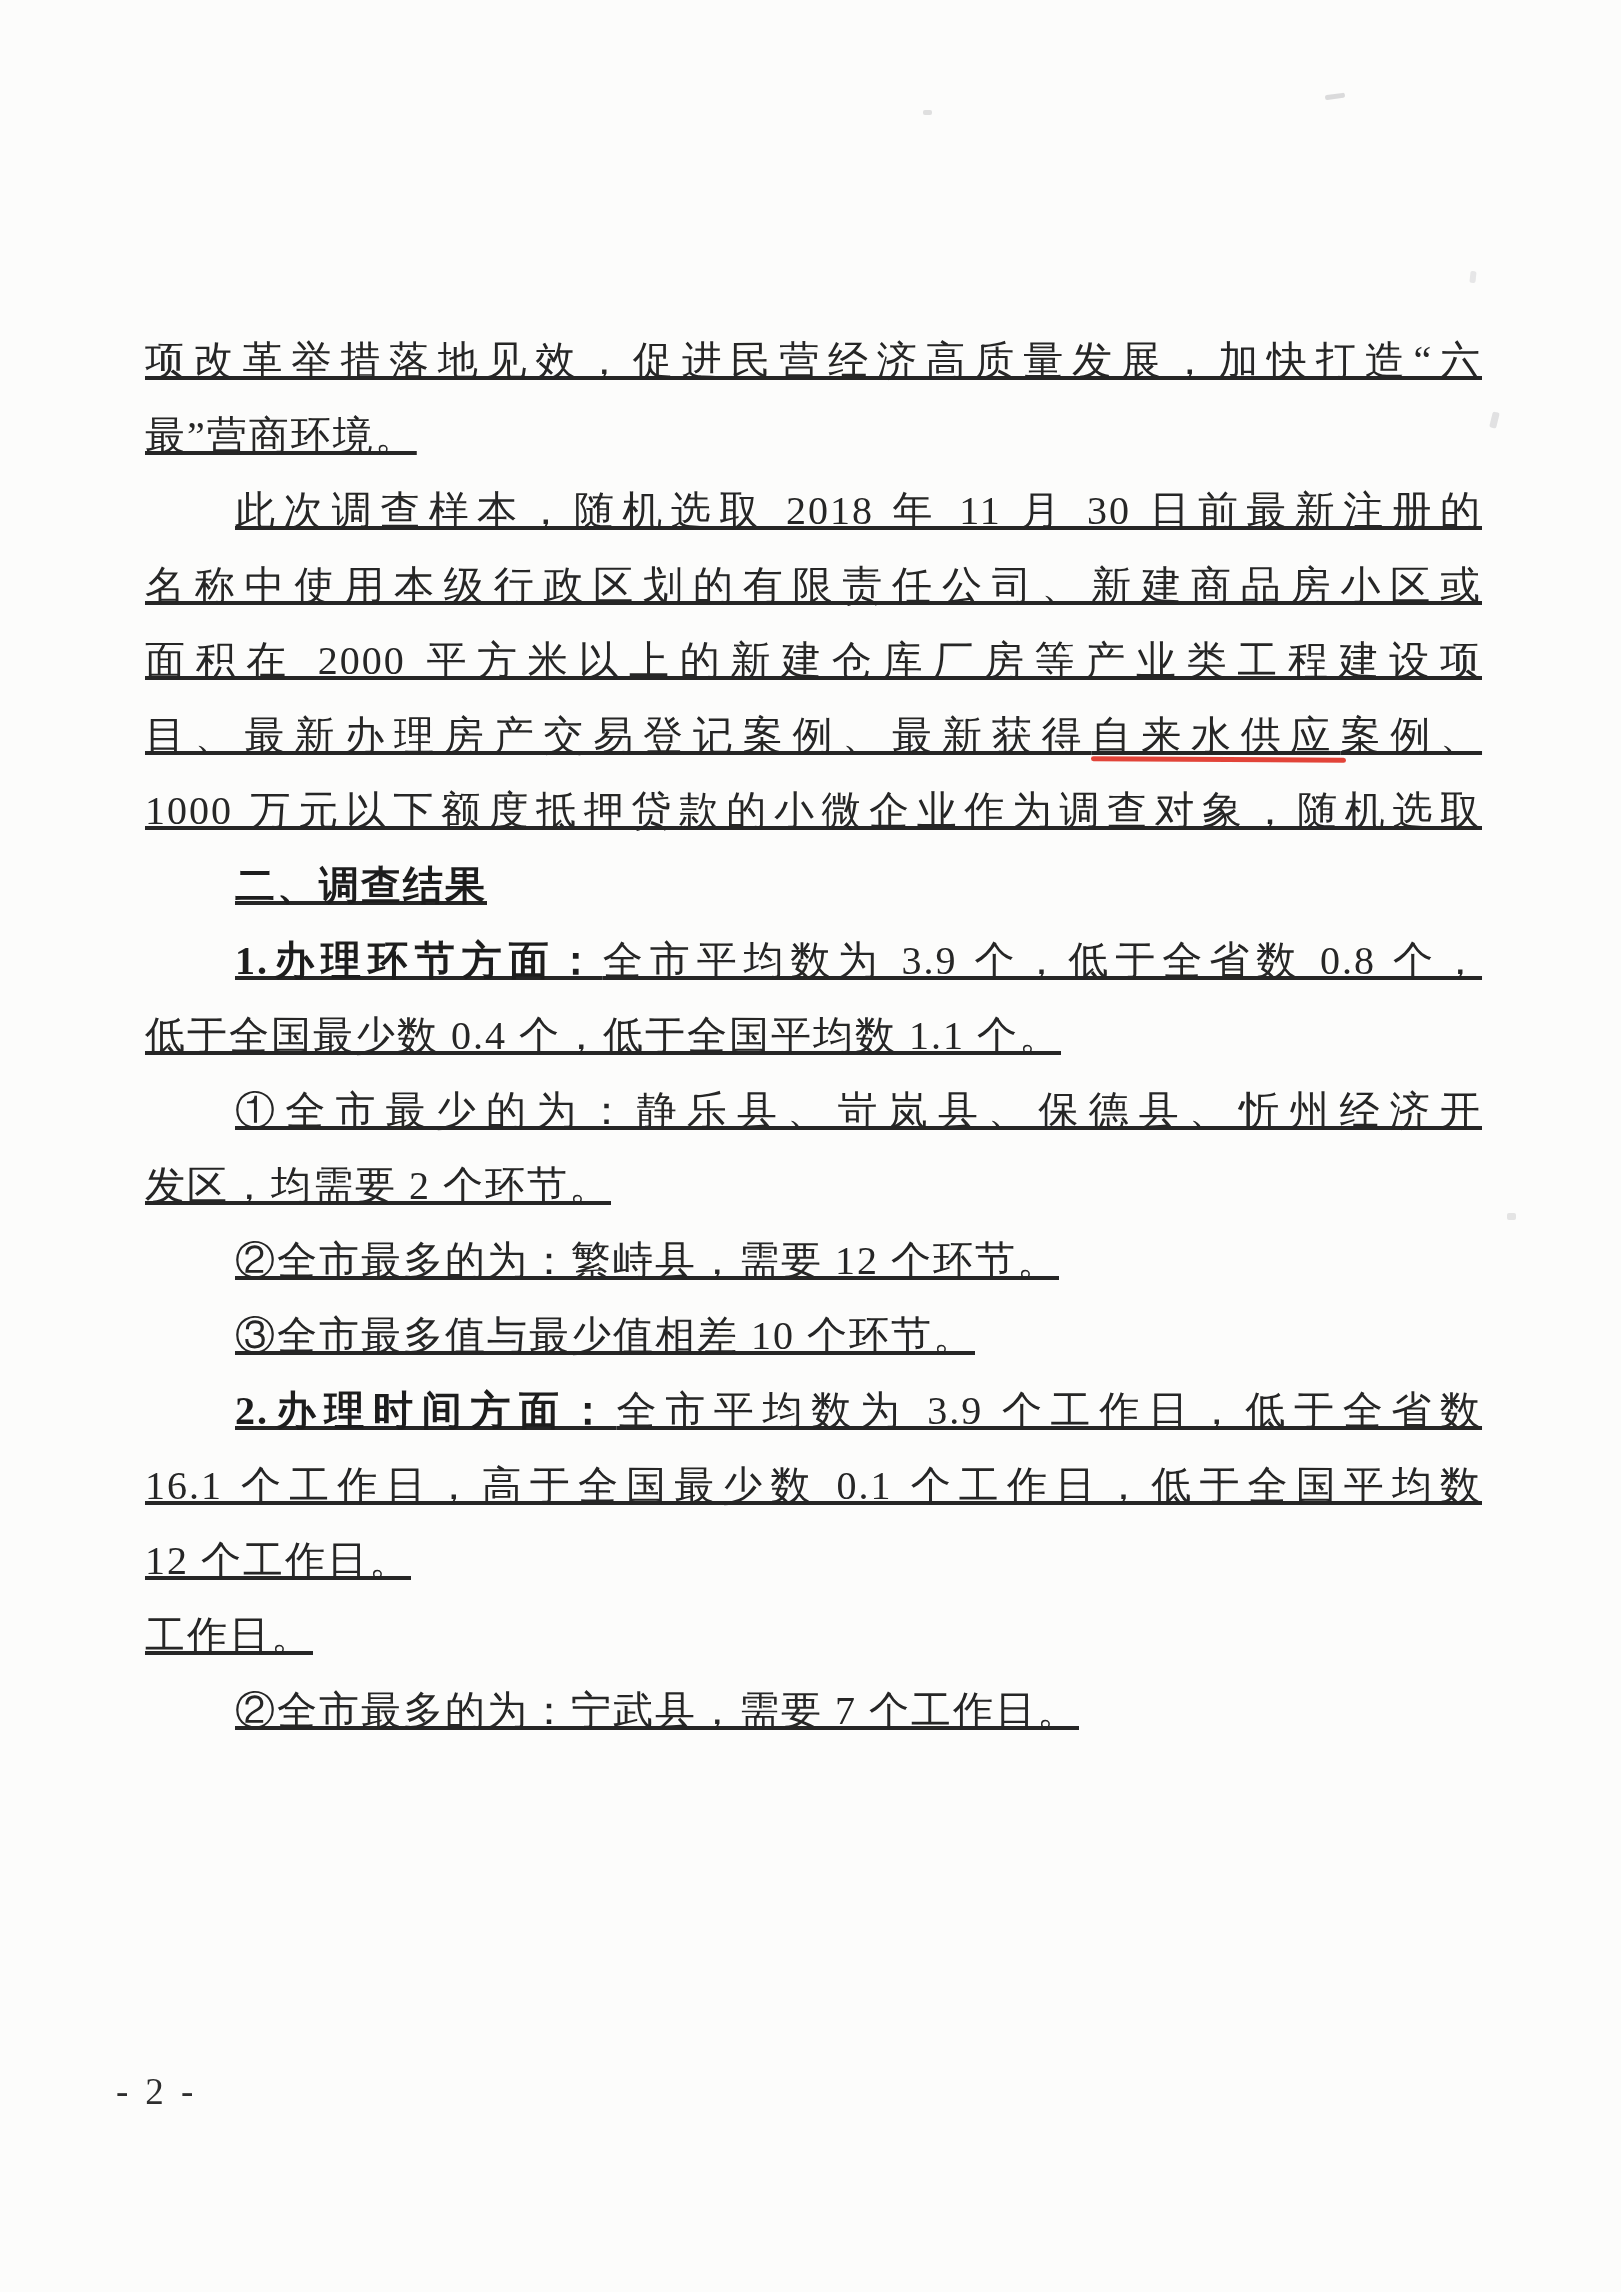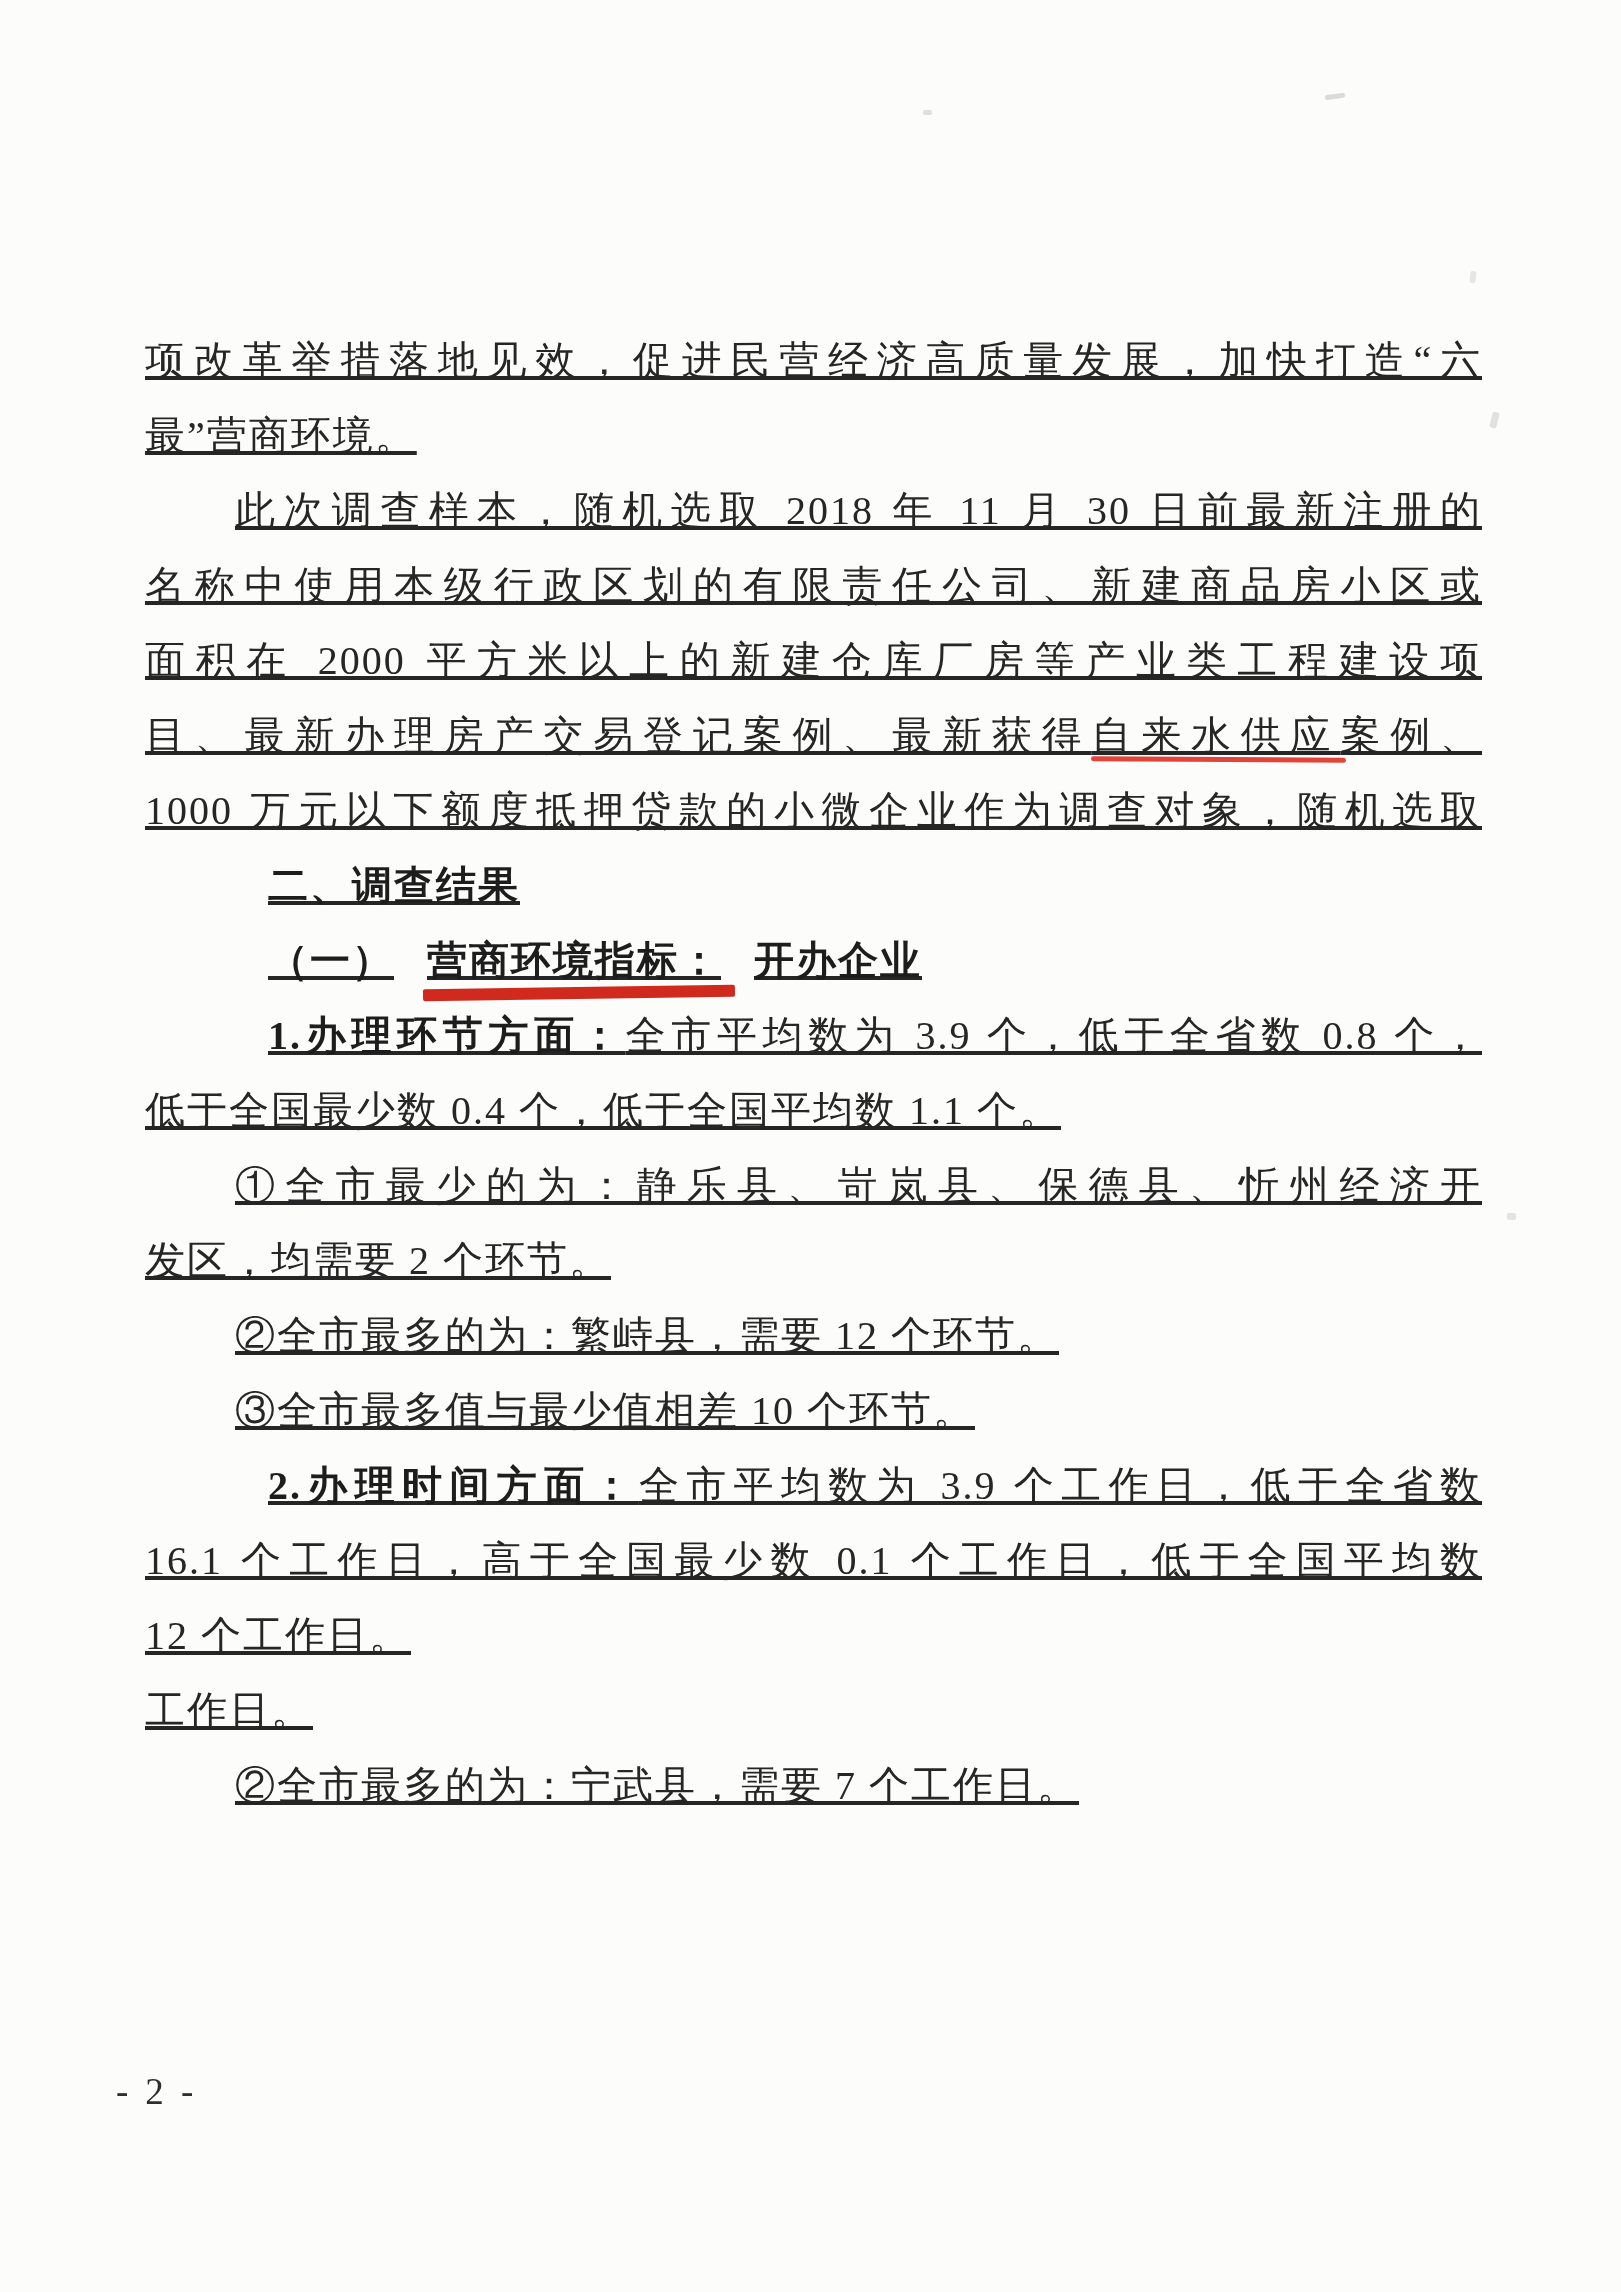--- a/index.html
+++ b/index.html
@@ -36,21 +36,20 @@
   .line.full {
     text-align: justify;
     text-align-last: justify;
     white-space: normal;
   }
   .line.ind { padding-left: 90px; }
   .seg { position: relative; }
   .seg.b {
     font-weight: 700;
     color: #1d1d1d;
-    margin-left: 33px;
   }
   
   .redline::after {
     content: "";
     position: absolute;
     left: 0px;
     right: -5.9px;
     bottom: -3.9px;
     height: 4.9px;
     background: var(--red-thin, #e03428);
@@ -98,21 +97,20 @@
 <div class="page">
   <div class="doc-body" id="doc-body">
       <div class="line full"><span class="seg">项改革举措落地见效，促进民营经济高质量发展，加快打造“六</span></div>
       <div class="line"><span class="seg">最”营商环境。</span></div>
       <div class="line full ind"><span class="seg">此次调查样本，随机选取 2018 年 11 月 30 日前最新注册的</span></div>
       <div class="line full"><span class="seg">名称中使用本级行政区划的有限责任公司、新建商品房小区或</span></div>
       <div class="line full"><span class="seg">面积在 2000 平方米以上的新建仓库厂房等产业类工程建设项</span></div>
       <div class="line full"><span class="seg">目、最新办理房产交易登记案例、最新获得</span><span class="seg redline">自来水供应</span><span class="seg">案例、</span></div>
       <div class="line full"><span class="seg">1000 万元以下额度抵押贷款的小微企业作为调查对象，随机选取</span></div>
       <div class="line ind"><span class="seg b">二、调查结果</span></div>
-      <div class="line ind"><span class="seg b">（一）</span><span class="seg b redthick">营商环境指标：</span><span class="seg b">开办企业</span></div>
       <div class="line full ind"><span class="seg b">1.办理环节方面：</span><span class="seg">全市平均数为 3.9 个，低于全省数 0.8 个，</span></div>
       <div class="line"><span class="seg">低于全国最少数 0.4 个，低于全国平均数 1.1 个。</span></div>
       <div class="line full ind"><span class="seg">①全市最少的为：静乐县、岢岚县、保德县、忻州经济开</span></div>
       <div class="line"><span class="seg">发区，均需要 2 个环节。</span></div>
       <div class="line ind"><span class="seg">②全市最多的为：繁峙县，需要 12 个环节。</span></div>
       <div class="line ind"><span class="seg">③全市最多值与最少值相差 10 个环节。</span></div>
       <div class="line full ind"><span class="seg b">2.办理时间方面：</span><span class="seg">全市平均数为 3.9 个工作日，低于全省数</span></div>
       <div class="line full"><span class="seg">16.1 个工作日，高于全国最少数 0.1 个工作日，低于全国平均数</span></div>
       <div class="line"><span class="seg">12 个工作日。</span></div>
       <div class="line"><span class="seg">工作日。</span></div>

